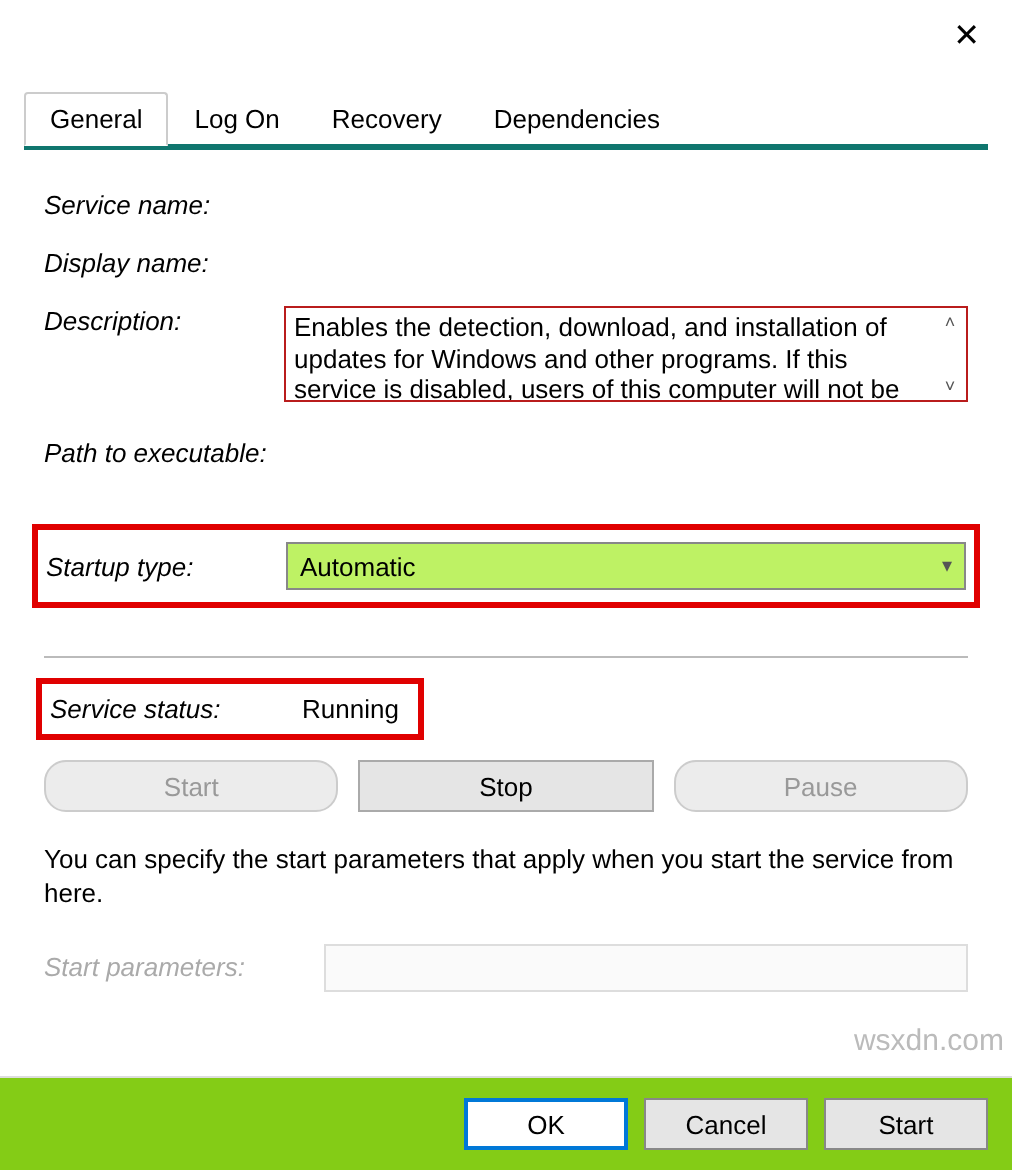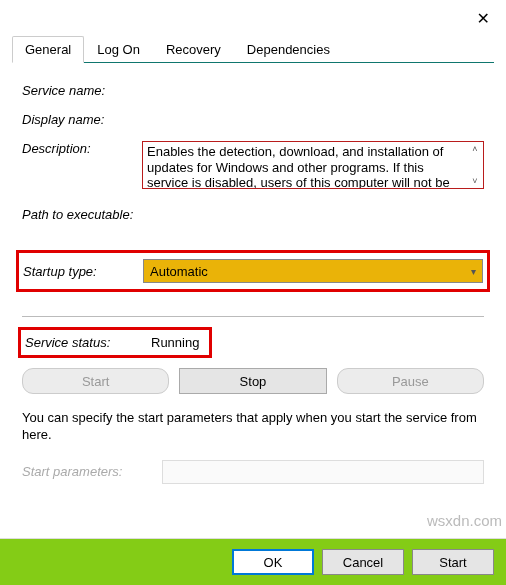--- a/index.html
+++ b/index.html
@@ -1,32 +1,32 @@
 <!DOCTYPE html>
 <html><head>
   <meta charset="utf-8">
   <style>
     * { box-sizing: border-box; font-family: "Segoe UI", Tahoma, sans-serif; }
     body { margin: 0; padding: 0; background: #fff; }
     .window { width: 506px; height: 585px; background: #fff; position: relative; }
     .titlebar { height: 36px; display: flex; justify-content: flex-end; align-items: center; padding: 0 16px; }
     .close-x { font-size: 16px; cursor: pointer; }
     .dialog-body { padding: 0 12px 12px 12px; }
-    .tabs { display: flex; border-bottom: 1px solid #0f766e; }
+    .tabs { display: flex; border-bottom: 3px solid #0f766e; margin-top: 10px; }
     .tab { padding: 5px 12px; font-size: 13px; border: 1px solid transparent; border-bottom: none; cursor: pointer; }
     .tab.active { border: 1px solid #ccc; border-bottom: 1px solid #fff; margin-bottom: -1px; background: #fff; border-radius: 2px 2px 0 0; }
     .tab-content { padding: 20px 10px 10px 10px; font-size: 13px; }
     .row { display: flex; align-items: flex-start; margin-bottom: 14px; }
     .label { width: 120px; flex-shrink: 0; font-style: italic; }
     .desc-box { flex: 1; position: relative; border: 1px solid #b91c1c; height: 48px; overflow: hidden; display: flex; justify-content: space-between; }
     .desc-text { flex: 1; padding: 2px 4px; font-size: 13px; line-height: 1.2; }
     .desc-scroll { width: 16px; display: flex; flex-direction: column; justify-content: space-between; align-items: center; font-size: 9px; color: #555; padding: 2px 0; }
     .hl-red { border: 3px solid #e00000; padding: 6px 4px; margin: 0 -6px 8px -6px; }
     .hl-row { display: flex; align-items: center; }
-    .select { flex: 1; height: 24px; border: 1px solid #888; background: #eab308; padding: 2px 6px; font-size: 13px; display: flex; align-items: center; justify-content: space-between; }
+    .select { flex: 1; height: 24px; border: 1px solid #888; background: #bef264; padding: 2px 6px; font-size: 13px; display: flex; align-items: center; justify-content: space-between; }
     .select-arrow { font-size: 10px; color: #555; }
     .divider { border: none; border-top: 1px solid #bbb; margin: 24px 0 10px 0; }
     .status-hl { display: inline-flex; align-items: center; border: 3px solid #e00000; padding: 5px 10px 5px 0; margin: 0 0 10px -4px; }
     .status-hl .label { width: 130px; padding-left: 4px; }
     .btn-row { display: flex; gap: 10px; margin-bottom: 16px; }
     .btn { flex: 1; height: 26px; font-size: 13px; border: 1px solid #aaa; background: #e5e5e5; cursor: pointer; }
     .btn:disabled { color: #999; background: #ececec; border-color: #ccc; cursor: default; border-radius: 11px; }
     .note { font-size: 13px; margin-bottom: 16px; line-height: 1.3; }
     .param-row { display: flex; align-items: center; }
     .param-row .label { color: #aaa; width: 140px; }

